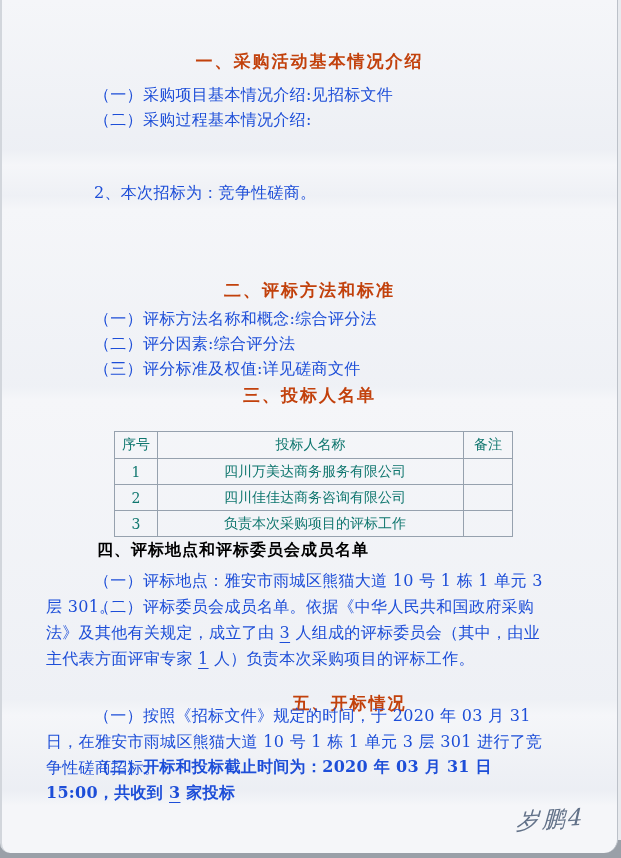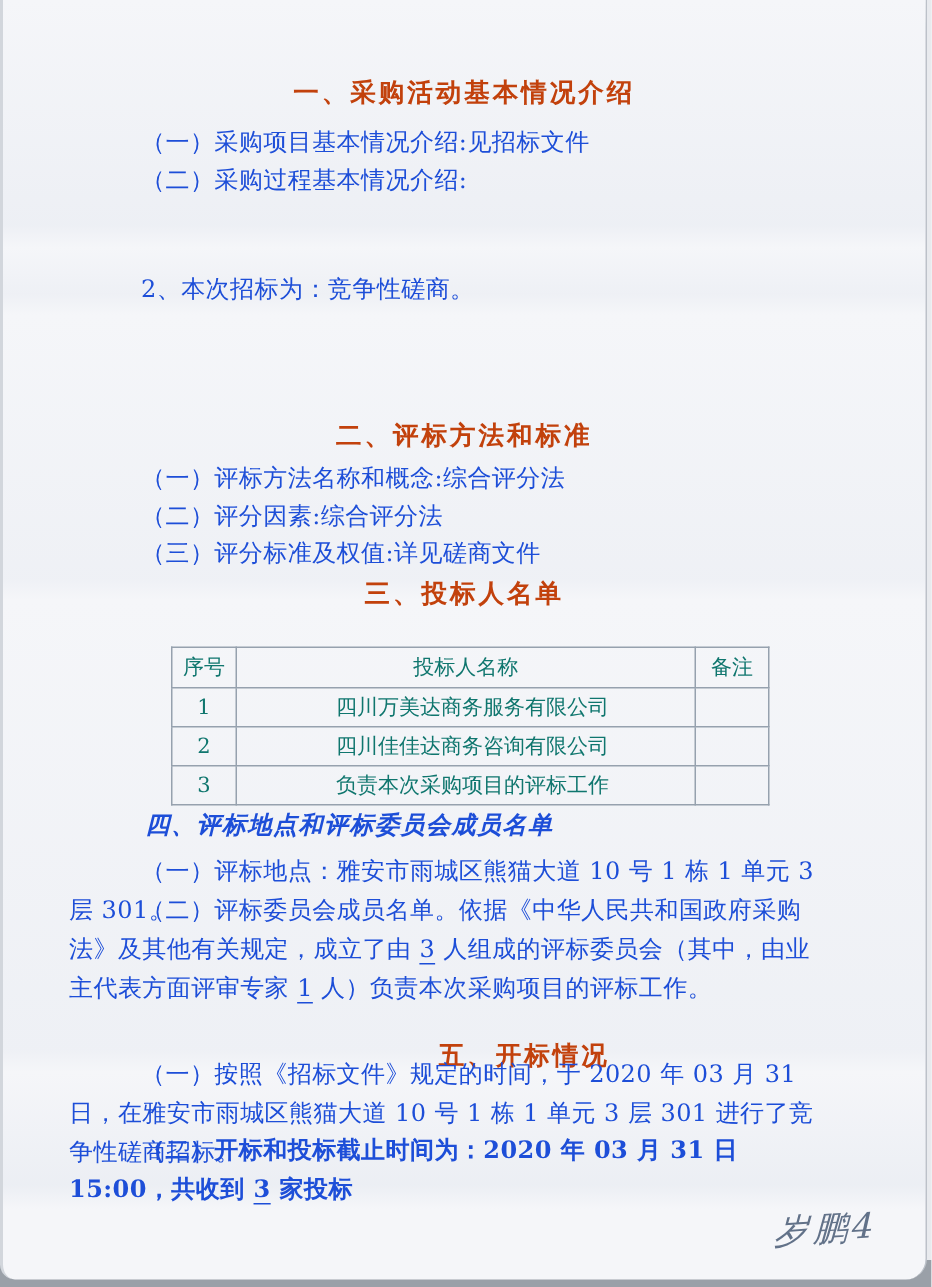--- a/index.html
+++ b/index.html
@@ -42,23 +42,22 @@
     text-align: center;
     font-weight: bold;
     font-size: 17px;
     color: #c2410c;
     letter-spacing: 2px;
   }
   .h-left {
     position: absolute; left: 95px;
     font-weight: bold;
     font-size: 16px;
-    color: #1d4ed8;
+    color: #000000;
     letter-spacing: 1px;
-    font-style: italic;
   }
   .para {
     position: absolute; left: 44px; width: 506px;
     font-size: 16px;
     line-height: 26px;
     color: #1d4ed8;
     letter-spacing: 0.3px;
   }
   .indent { text-indent: 3em; }
   .u { text-decoration: underline; text-underline-offset: 4px; text-decoration-thickness: 1px; }

